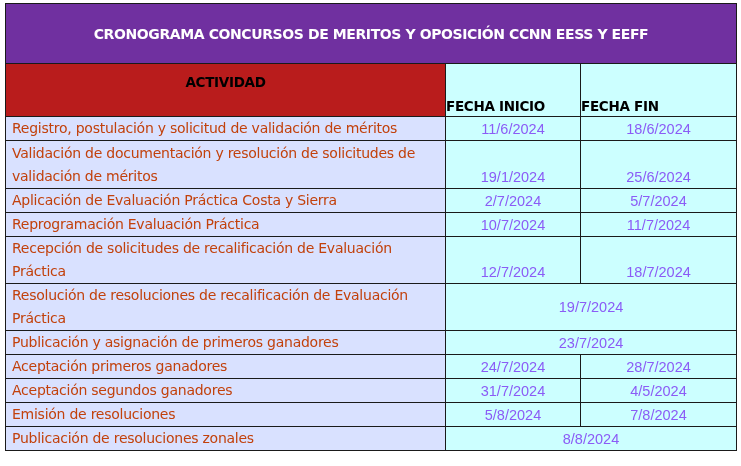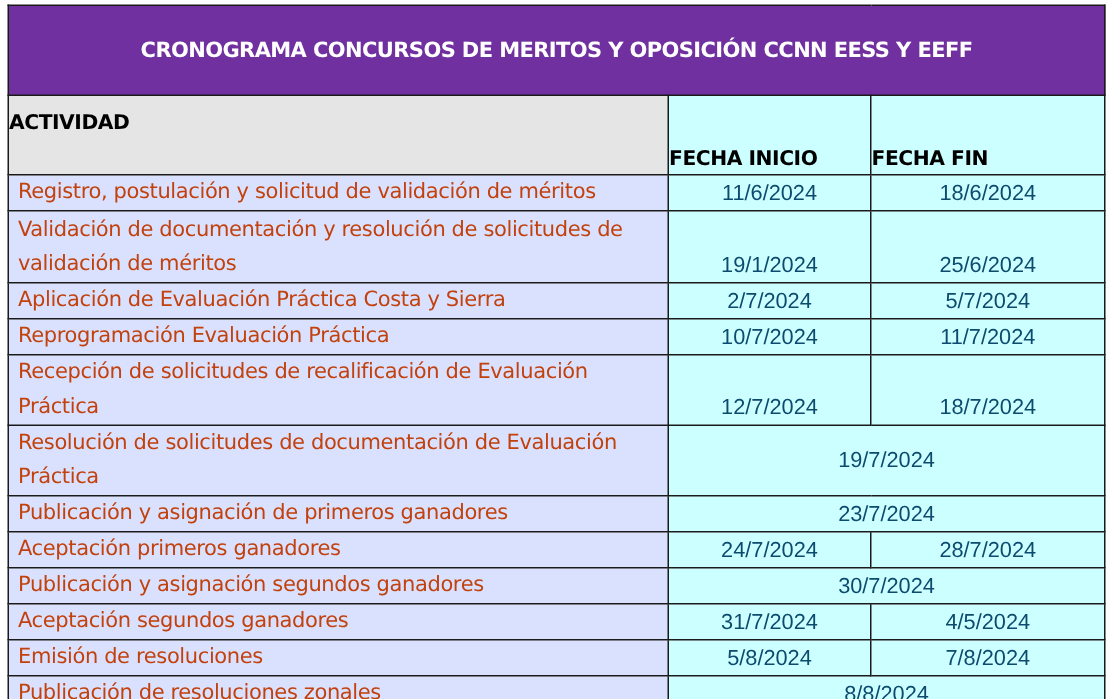--- a/index.html
+++ b/index.html
@@ -10,36 +10,36 @@
     width:731px;
   }
   .tbl td { border:1px solid #1a1a1a; padding:0; }
   .title-cell {
     background:#7030a0; color:#ffffff; height:59px;
     text-align:center; vertical-align:middle;
     font-family:"DejaVu Sans", sans-serif; font-weight:bold; font-size:14px;
     letter-spacing:-0.4px;
   }
   .hdr-act {
-    background:#e5e5e5; height:42px;
-    vertical-align:top; padding-top:10px !important;
+    background:#b91c1c; height:42px;
+    text-align:center; vertical-align:top; padding-top:10px !important;
     font-family:"DejaVu Sans", sans-serif; font-weight:bold; font-size:13.5px; letter-spacing:-0.3px;
   }
   .hdr-date {
     background:#ccffff; text-align:left; vertical-align:bottom; padding-bottom:2px !important;
     font-family:"DejaVu Sans", sans-serif; font-weight:bold; font-size:13.5px; letter-spacing:-0.3px;
   }
   .act {
     background:#d9e1ff; color:#c2410c;
     font-family:"DejaVu Sans", sans-serif; font-size:14px; line-height:23px;
     padding-left:6px !important; padding-right:4px !important;
     vertical-align:bottom; letter-spacing:-0.25px;
   }
   .date {
-    background:#ccffff; color:#0c4a6e; text-align:center; vertical-align:bottom;
+    background:#ccffff; color:#8b5cf6; text-align:center; vertical-align:bottom;
     font-family:"Liberation Sans", sans-serif; font-size:14.5px; line-height:22px;
   }
   .date.mid { vertical-align:middle; }
 </style>
 </head>
 <body>
 
 <table class="tbl">
   <colgroup>
     <col style="width:440px">
@@ -75,35 +75,31 @@
     <td class="act">Reprogramación Evaluación Práctica</td>
     <td class="date">10/7/2024</td>
     <td class="date">11/7/2024</td>
   </tr>
   <tr style="height:47px">
     <td class="act">Recepción de solicitudes de recalificación de Evaluación Práctica</td>
     <td class="date">12/7/2024</td>
     <td class="date">18/7/2024</td>
   </tr>
   <tr style="height:47px">
-    <td class="act">Resolución de solicitudes de documentación de Evaluación Práctica</td>
+    <td class="act">Resolución de resoluciones de recalificación de Evaluación Práctica</td>
     <td colspan="2" class="date mid">19/7/2024</td>
   </tr>
   <tr style="height:24px">
     <td class="act">Publicación y asignación de primeros ganadores</td>
     <td colspan="2" class="date">23/7/2024</td>
   </tr>
   <tr style="height:23px">
     <td class="act">Aceptación primeros ganadores</td>
     <td class="date">24/7/2024</td>
     <td class="date">28/7/2024</td>
-  </tr>
-  <tr style="height:24px">
-    <td class="act">Publicación y asignación segundos ganadores</td>
-    <td colspan="2" class="date">30/7/2024</td>
   </tr>
   <tr style="height:23px">
     <td class="act">Aceptación segundos ganadores</td>
     <td class="date">31/7/2024</td>
     <td class="date">4/5/2024</td>
   </tr>
   <tr style="height:24px">
     <td class="act">Emisión de resoluciones</td>
     <td class="date">5/8/2024</td>
     <td class="date">7/8/2024</td>

